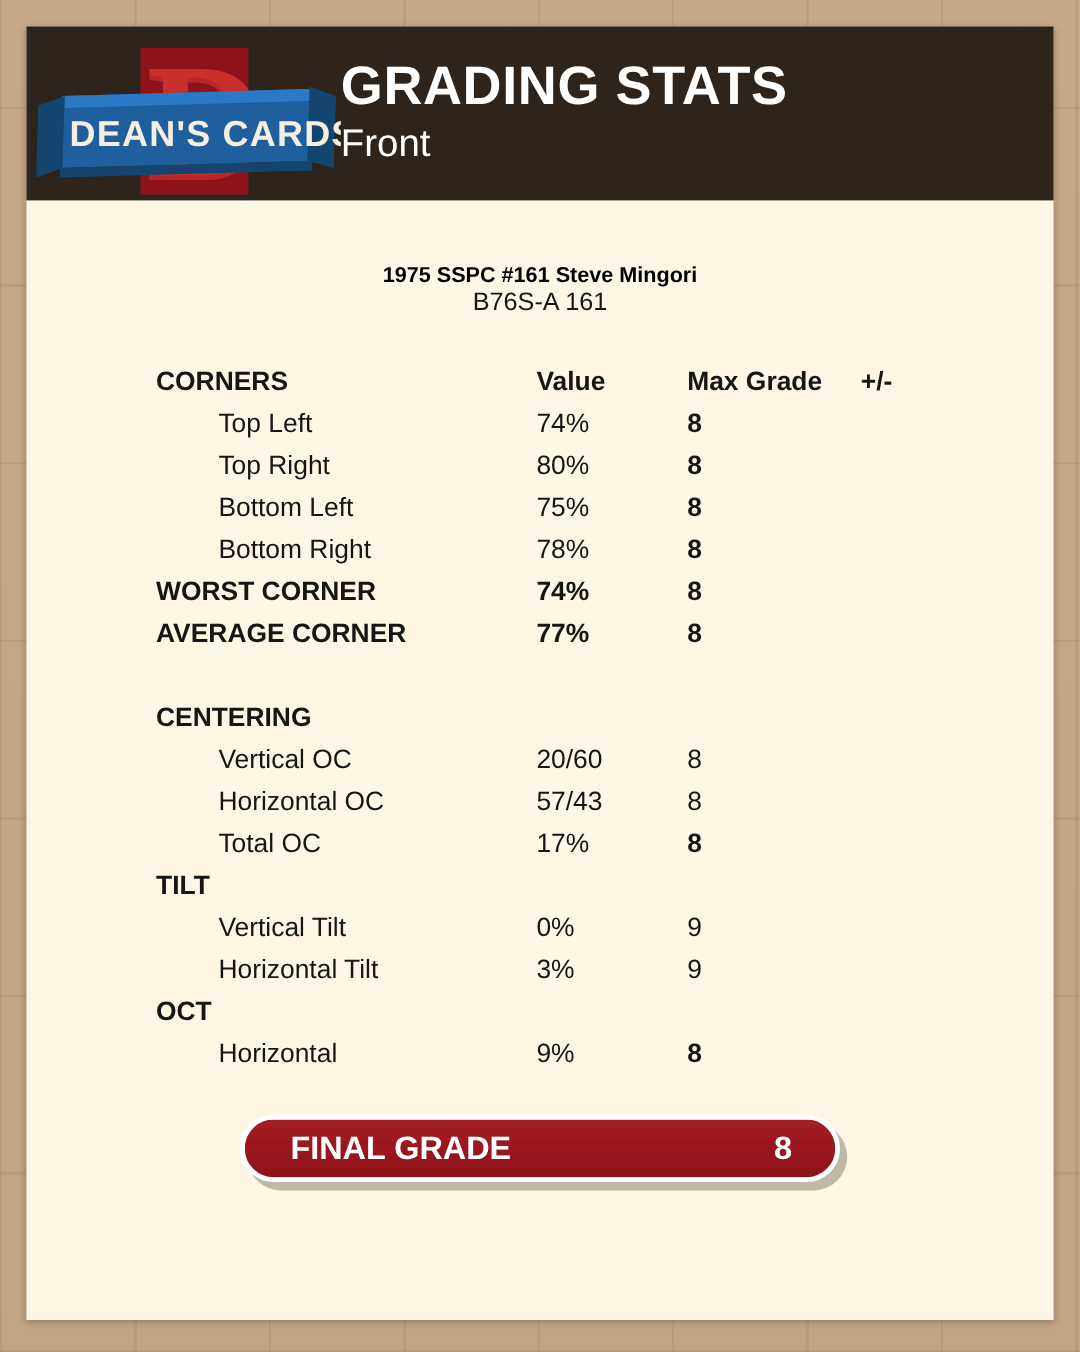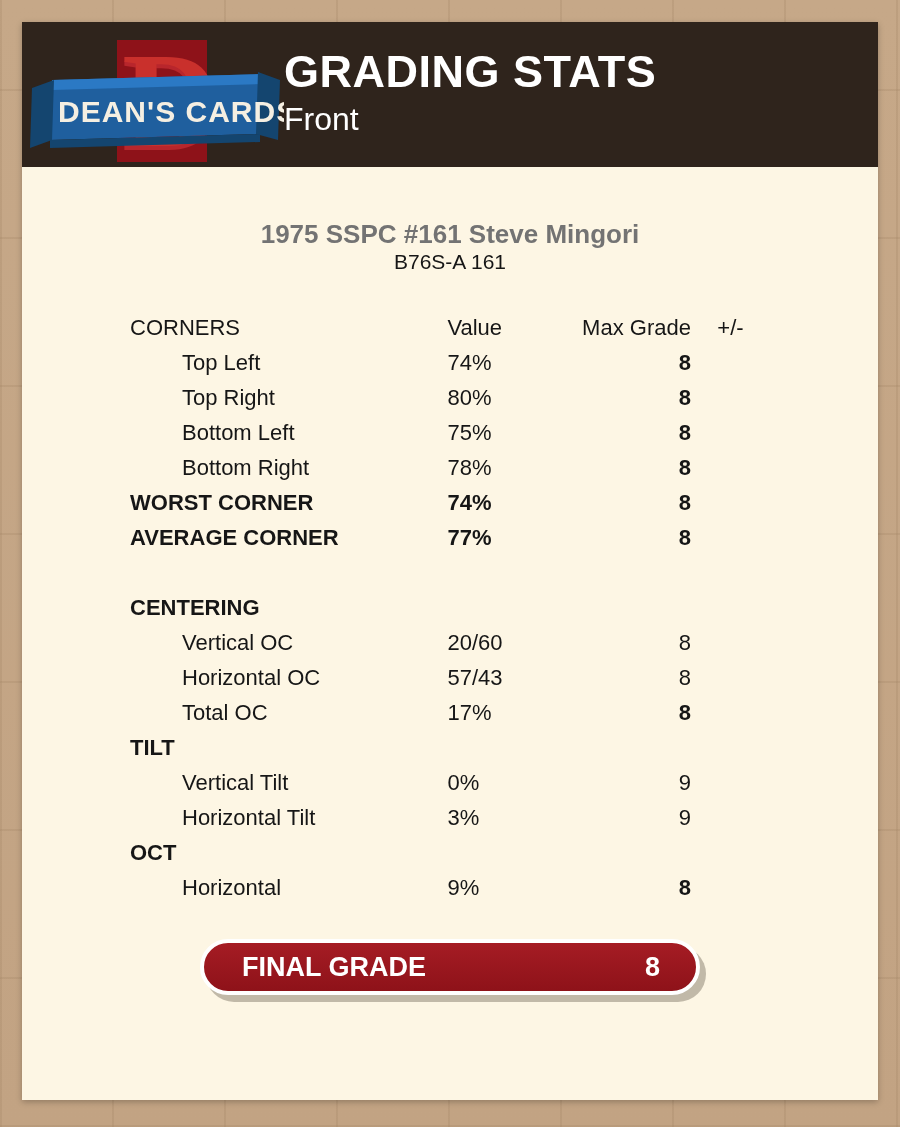--- a/index.html
+++ b/index.html
@@ -60,23 +60,23 @@
     font-size: 32px;
     font-weight: normal;
     line-height: 1.3;
     margin-top: 4px;
   }
   .body {
     padding: 30px 0 0 0;
   }
   .card-title {
     text-align: center;
-    font-size: 26px;
+    font-size: 18px;
     font-weight: bold;
-    color: #737373;
+    color: #000000;
     margin-top: 22px;
   }
   .card-code {
     text-align: center;
     font-size: 21px;
     color: #161616;
   }
   table.stats {
     margin: 36px 0 0 108px;
     border-collapse: collapse;
@@ -85,24 +85,24 @@
   table.stats td {
     font-size: 22px;
     color: #161616;
     padding: 0;
     height: 35px;
     vertical-align: middle;
   }
   td.label { width: 300px; padding-left: 0; }
   td.label.indent { padding-left: 52px; margin-top: 48px; }
   td.value { width: 140px; text-align: left; }
-  td.grade { width: 130px; text-align: right; }
+  td.grade { width: 130px; text-align: left; }
   td.pm { width: 90px; text-align: center; }
   .bold { font-weight: bold; }
-  .head-row td { font-weight: normal; font-size: 22px; }
+  .head-row td { font-weight: bold; font-size: 22px; }
   .red { color: #9e1b1b; font-weight: bold; }
   .dark { color: #161616; }
   .spacer td { height: 20px; }
   .final-wrap {
     margin: 34px auto 0 auto;
     width: 500px;
     position: relative;
   }
   .final-shadow {
     position: absolute;

